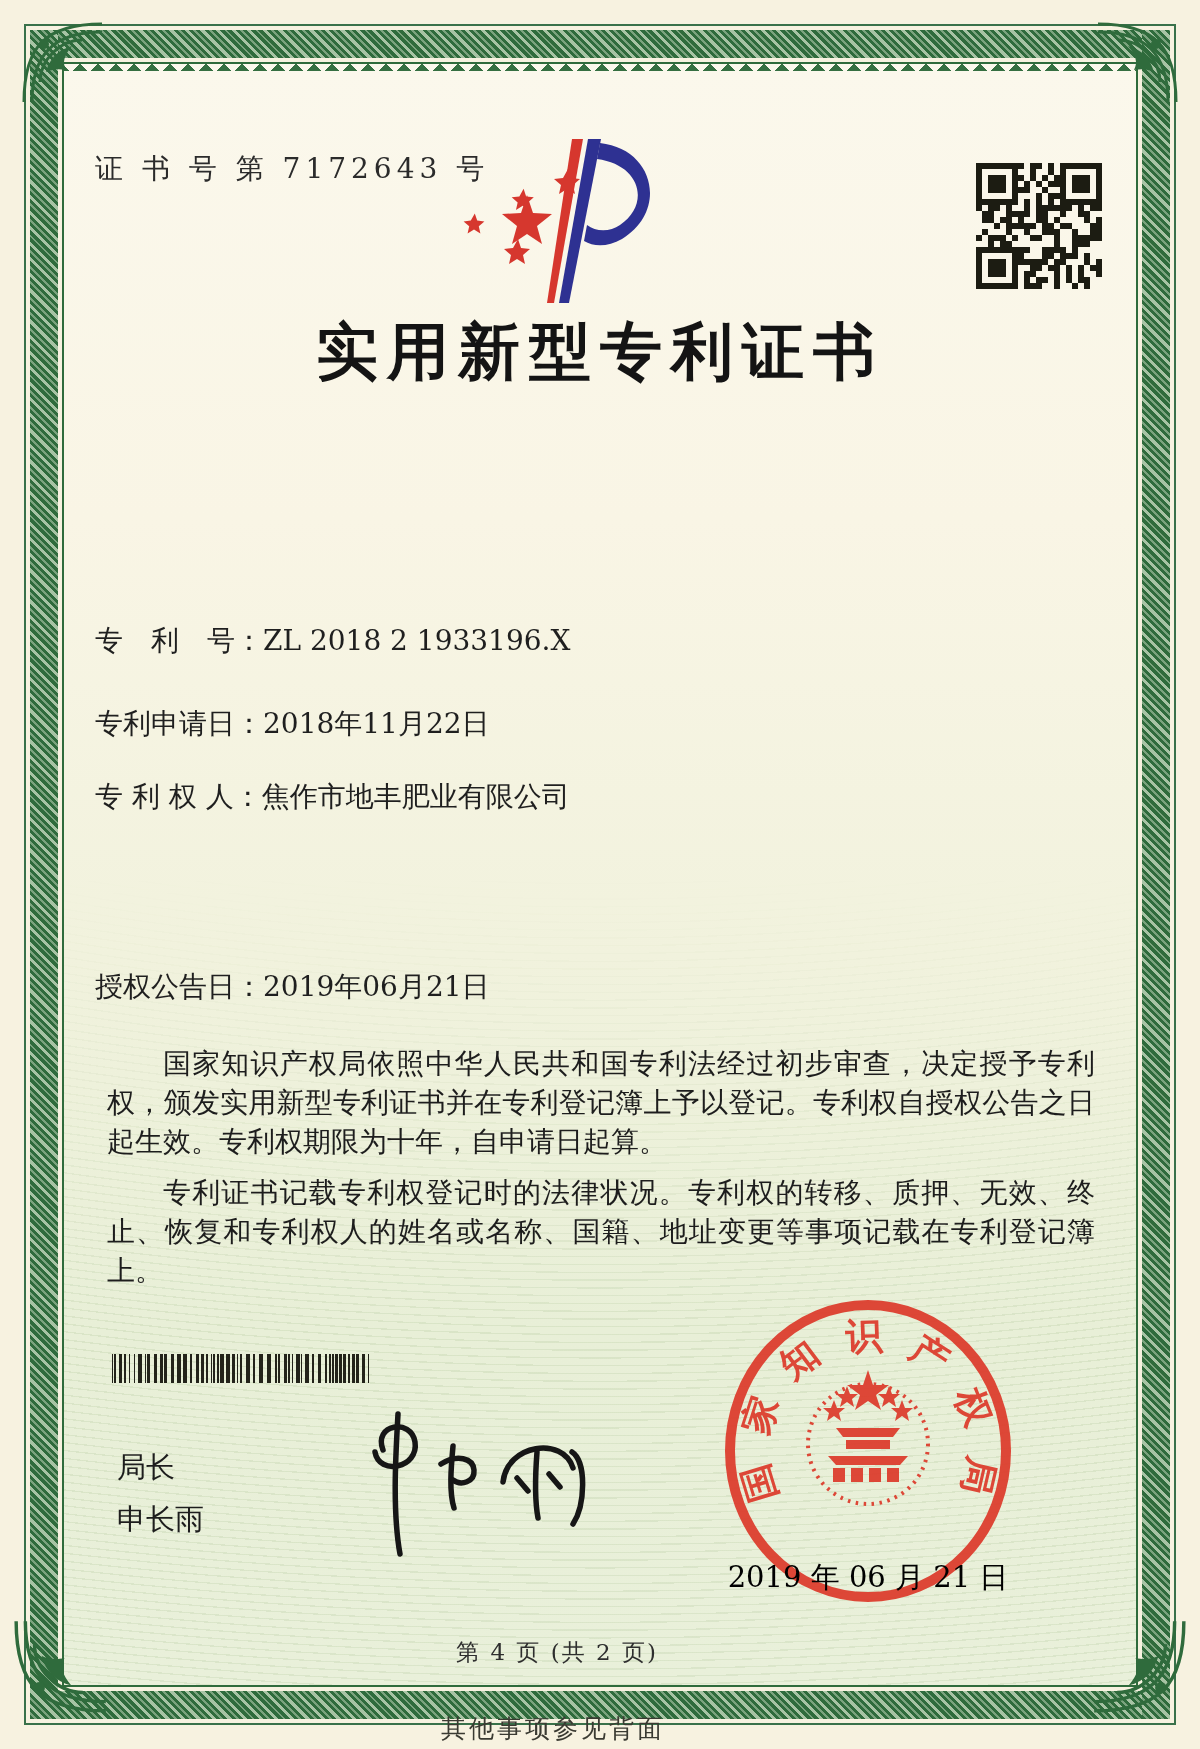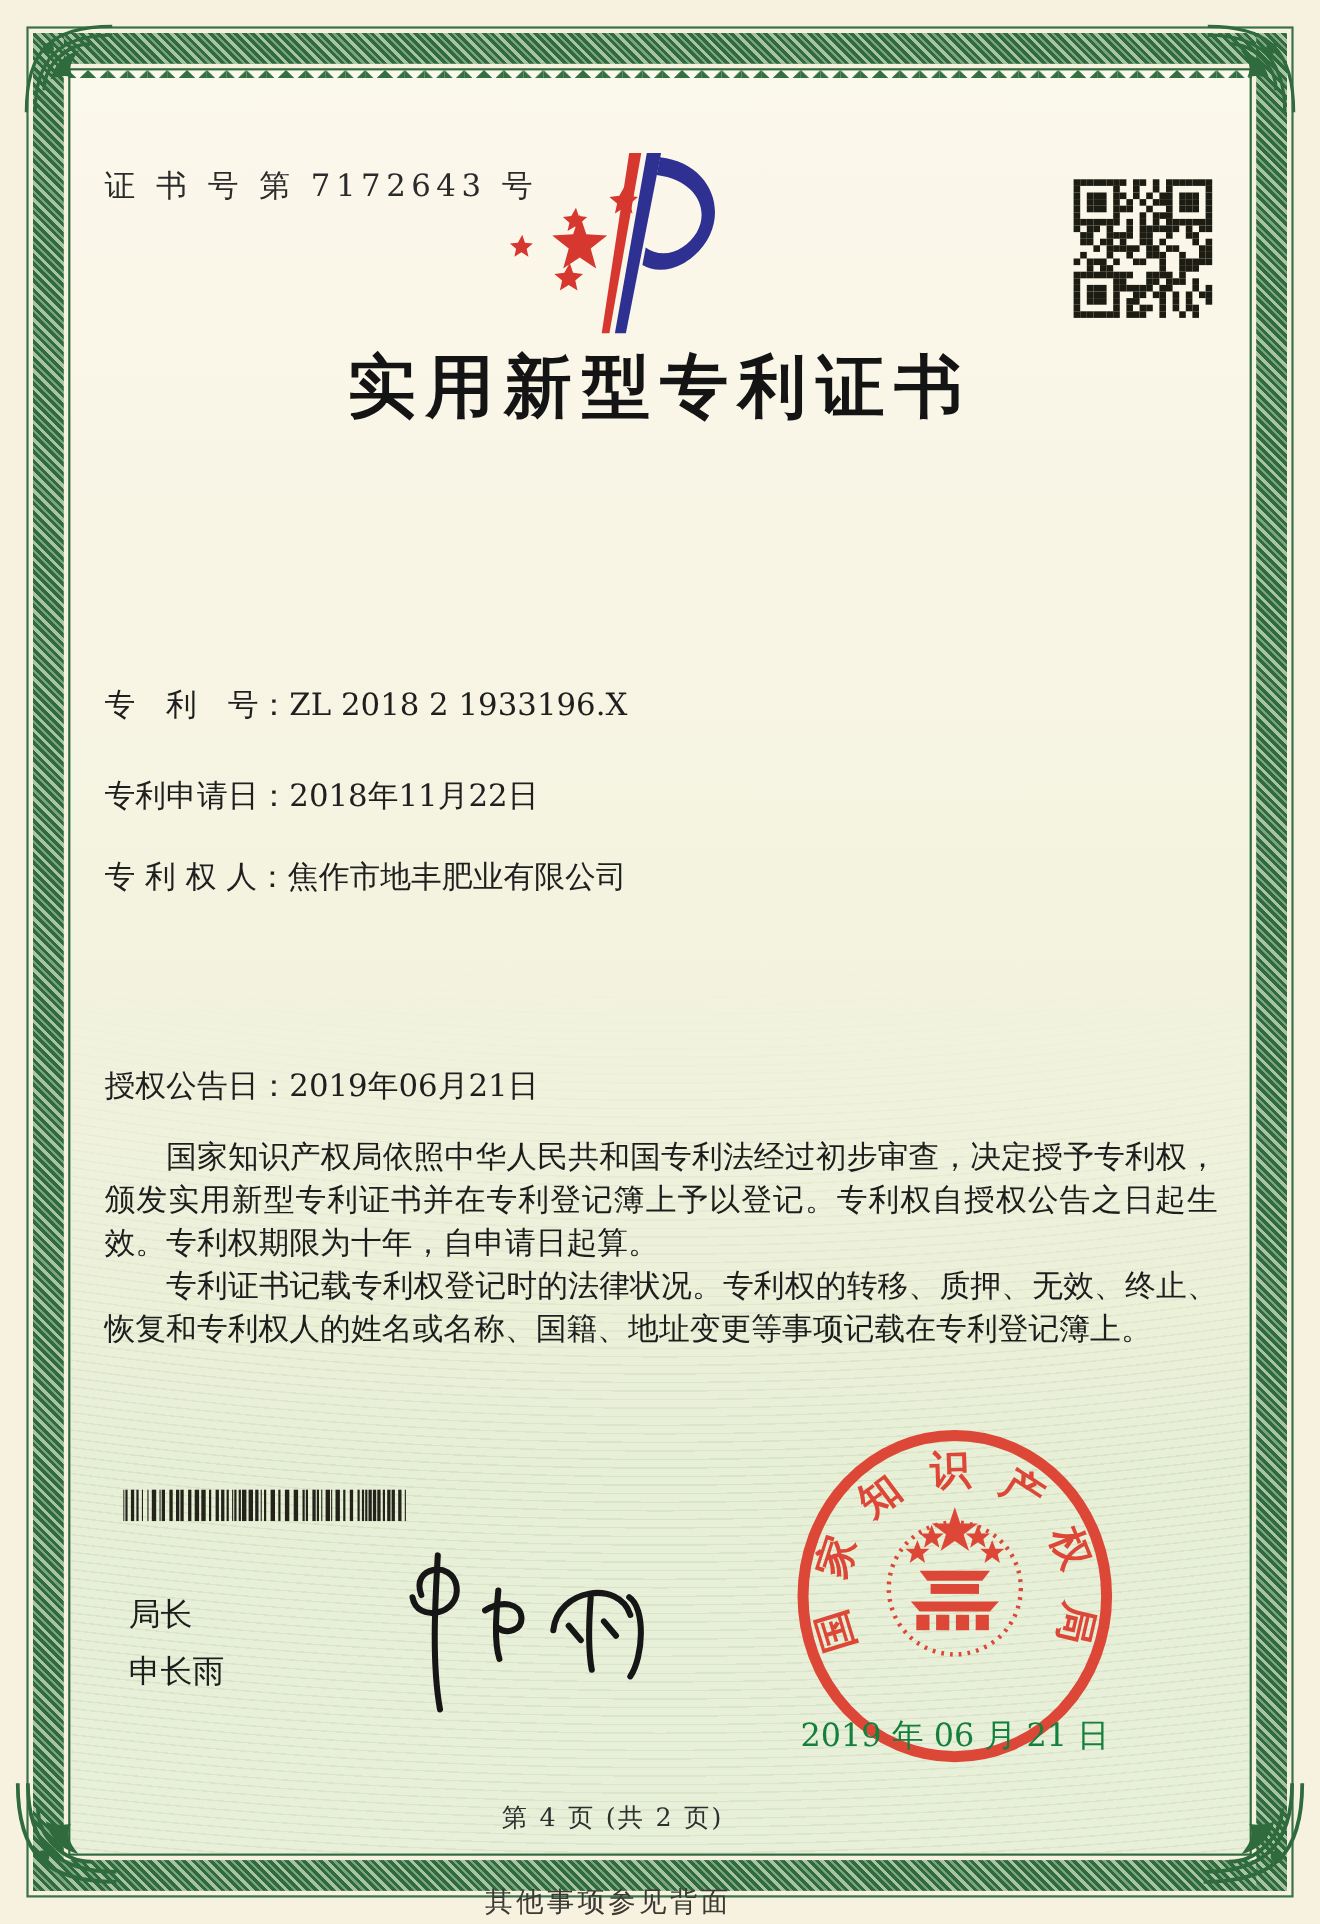--- a/index.html
+++ b/index.html
@@ -40,31 +40,31 @@
   .qr i{background:#1c1c12;}
   .title{position:absolute;left:0;right:0;top:310px;text-align:center;
       font-size:62px;font-weight:bold;letter-spacing:9px;color:#141414;}
   
   .field{position:absolute;left:95px;font-size:28px;color:#1f1f1f;white-space:nowrap;}
   .f0{top:488px;} .f1{top:560px;} .f2{top:608px;margin-top:14px;} .f3{top:705px;} .f4{top:778px;} .f5{top:851px;}
   .grant-date{top:968px;} .grant-pub{top:968px;left:593px;}
   
   .body-text{position:absolute;left:95px;top:1032px;width:1012px;font-size:28px;
       line-height:39px;text-align:justify;color:#1d1d1d;}
-  .body-text p{margin:0;text-indent:2em;}
+  .body-text p{margin:12px;text-indent:2em;}
   
   .barcode{position:absolute;left:112px;top:1354px;width:328px;height:29px;
       display:flex;align-items:stretch;overflow:hidden;}
   .barcode i{display:block;background:#23231a;flex:none;}
   .signer-title{position:absolute;left:117px;top:1448px;font-size:29px;color:#1d1d1d;}
   .signer-name{position:absolute;left:117px;top:1500px;font-size:29px;color:#1d1d1d;}
   .signature{position:absolute;left:325px;top:1408px;width:305px;height:155px;}
   .seal{position:absolute;left:716px;top:1296px;width:304px;height:316px;opacity:.93;}
   .seal-date{position:absolute;left:868px;top:1558px;transform:translateX(-50%);
-      font-size:29px;color:#15803d;white-space:nowrap;}
+      font-size:29px;color:#000000;white-space:nowrap;}
   .page-no{position:absolute;left:557px;top:1637px;transform:translateX(-50%);
       font-size:23px;color:#2e2e2e;letter-spacing:2px;}
   .back-note{position:absolute;left:553px;top:1712px;transform:translateX(-50%);
       font-size:25px;color:#3a3a32;letter-spacing:3px;white-space:nowrap;}
 </style>
 </head>
 <body>
 
 <div class="page">
 

